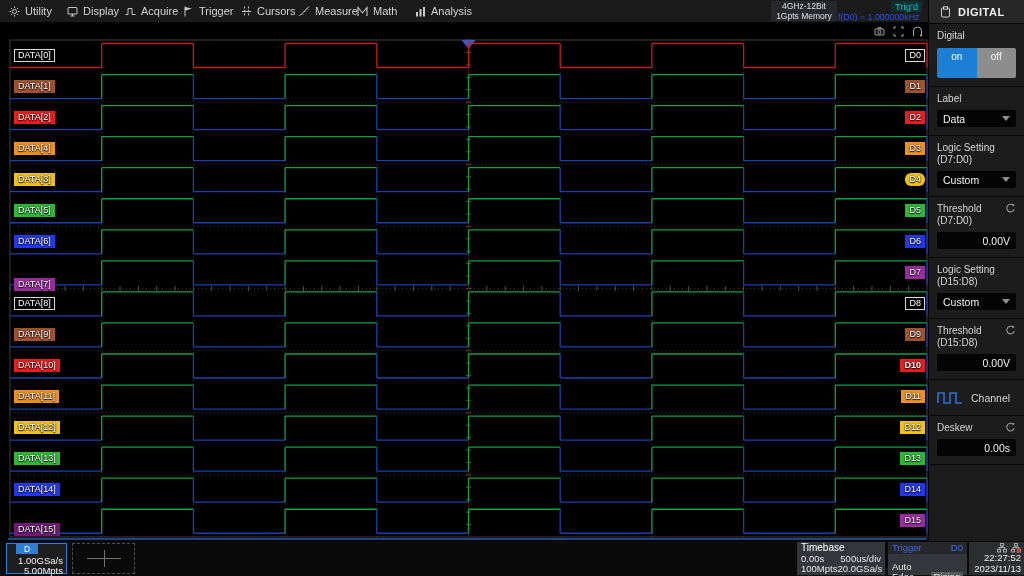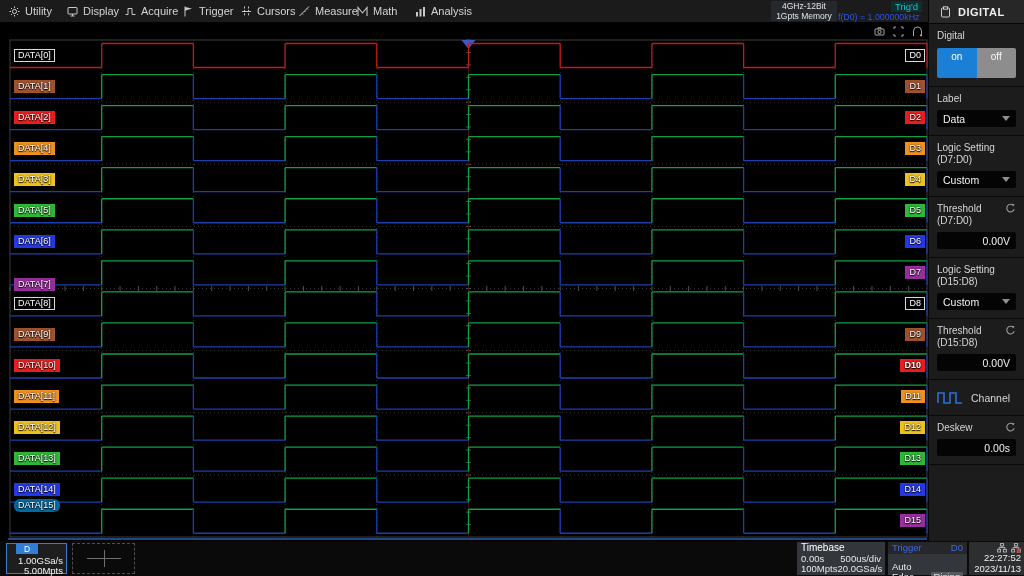--- a/index.html
+++ b/index.html
@@ -625,42 +625,42 @@
     </div>
   <div class="chlabel outline" style="top: 26.5px; left: 14px;">DATA[0]</div>
       <div class="chlabel outline" style="top: 26.5px; right: 3px;">D0</div>
       <div class="chlabel" style="top: 57.55px; background: rgb(160, 82, 45); left: 14px;">DATA[1]</div>
       <div class="chlabel" style="top: 57.55px; background: rgb(160, 82, 45); right: 3px;">D1</div>
       <div class="chlabel" style="top: 88.6px; background: rgb(232, 30, 30); left: 14px;">DATA[2]</div>
       <div class="chlabel" style="top: 88.6px; background: rgb(232, 30, 30); right: 3px;">D2</div>
       <div class="chlabel" style="top: 119.65px; background: rgb(239, 144, 32); left: 14px;">DATA[4]</div>
       <div class="chlabel" style="top: 119.65px; background: rgb(239, 144, 32); right: 3px;">D3</div>
       <div class="chlabel" style="top: 150.7px; background: rgb(239, 193, 29); left: 14px;">DATA[3]</div>
-      <div class="chlabel" style="top: 150.7px; background: rgb(239, 193, 29); right: 3px;">D4</div>
+      <div class="chlabel" style="top: 150.7px; background: rgb(239, 193, 29); right: 3px; border-radius: 6px;">D4</div>
       <div class="chlabel" style="top: 181.75px; background: rgb(46, 184, 53); left: 14px;">DATA[5]</div>
       <div class="chlabel" style="top: 181.75px; background: rgb(46, 184, 53); right: 3px;">D5</div>
       <div class="chlabel" style="top: 212.8px; background: rgb(36, 56, 232); left: 14px;">DATA[6]</div>
       <div class="chlabel" style="top: 212.8px; background: rgb(36, 56, 232); right: 3px;">D6</div>
       <div class="chlabel" style="top: 243.85px; background: rgb(154, 45, 158); left: 14px; margin-top: 12px;">DATA[7]</div>
       <div class="chlabel" style="top: 243.85px; background: rgb(154, 45, 158); right: 3px;">D7</div>
       <div class="chlabel outline" style="top: 274.9px; left: 14px;">DATA[8]</div>
       <div class="chlabel outline" style="top: 274.9px; right: 3px;">D8</div>
       <div class="chlabel" style="top: 305.95px; background: rgb(160, 82, 45); left: 14px;">DATA[9]</div>
       <div class="chlabel" style="top: 305.95px; background: rgb(160, 82, 45); right: 3px;">D9</div>
       <div class="chlabel" style="top: 337px; background: rgb(232, 30, 30); left: 14px;">DATA[10]</div>
       <div class="chlabel" style="top: 337px; background: rgb(232, 30, 30); right: 3px; font-weight: bold;">D10</div>
       <div class="chlabel" style="top: 368.05px; background: rgb(239, 144, 32); left: 14px;">DATA[11]</div>
       <div class="chlabel" style="top: 368.05px; background: rgb(239, 144, 32); right: 3px;">D11</div>
       <div class="chlabel" style="top: 399.1px; background: rgb(239, 193, 29); left: 14px;">DATA[12]</div>
       <div class="chlabel" style="top: 399.1px; background: rgb(239, 193, 29); right: 3px;">D12</div>
       <div class="chlabel" style="top: 430.15px; background: rgb(46, 184, 53); left: 14px;">DATA[13]</div>
       <div class="chlabel" style="top: 430.15px; background: rgb(46, 184, 53); right: 3px; margin-left: 22px;">D13</div>
       <div class="chlabel" style="top: 461.2px; background: rgb(36, 56, 232); left: 14px;">DATA[14]</div>
       <div class="chlabel" style="top: 461.2px; background: rgb(36, 56, 232); right: 3px;">D14</div>
-      <div class="chlabel" style="top: 477px; background: #0369a1; left: 14px; border-radius: 6px;">DATA[15]</div>
+      <div class="chlabel" style="top: 501px; background: #701a75; left: 14px;">DATA[15]</div>
       <div class="chlabel" style="top: 492.25px; background: rgb(154, 45, 158); right: 3px;">D15</div>
     </div>
 
   <div id="panel">
     <div id="panel-header">
       <svg width="11" height="12" viewBox="0 0 11 12">
           <g stroke="#cfcfcf" fill="none" stroke-width="1">
             <rect x="1.5" y="2" width="8" height="9" rx="1"></rect>
             <rect x="3.5" y="0.8" width="4" height="2.4" fill="#272727"></rect>
           </g>

